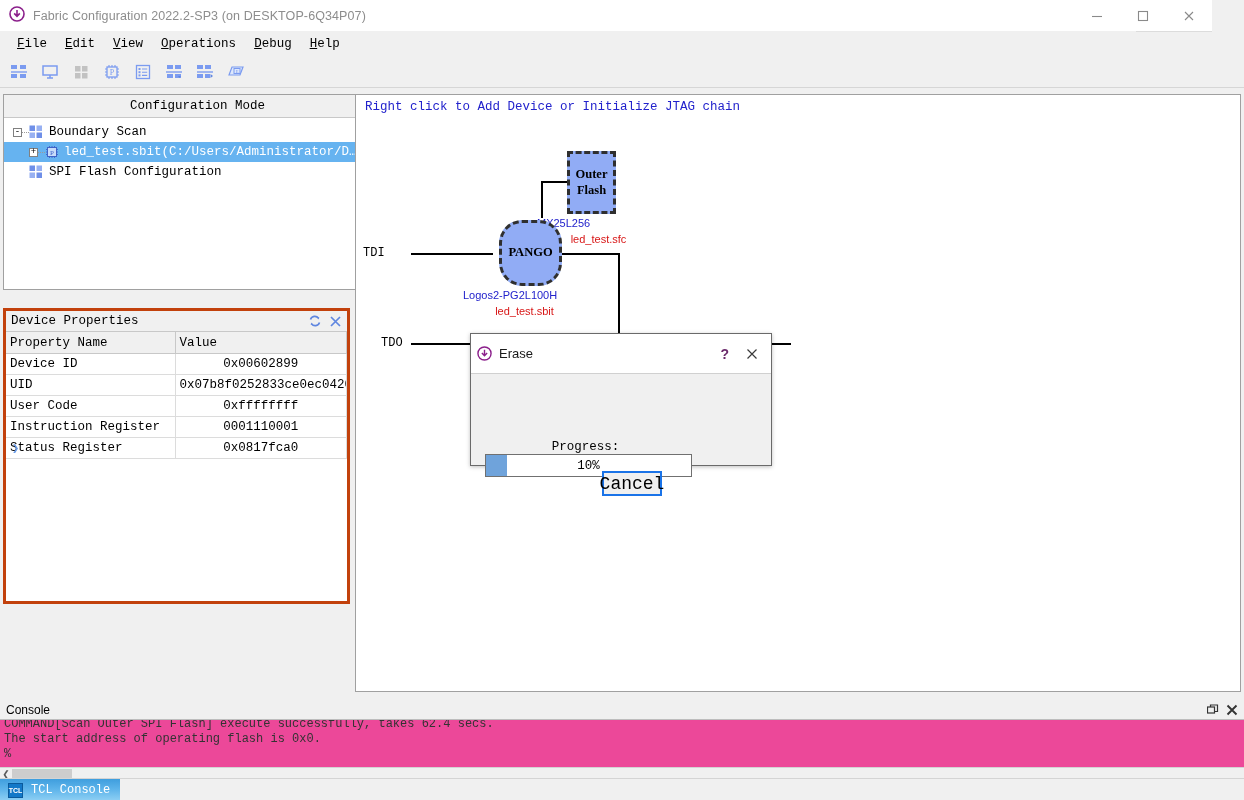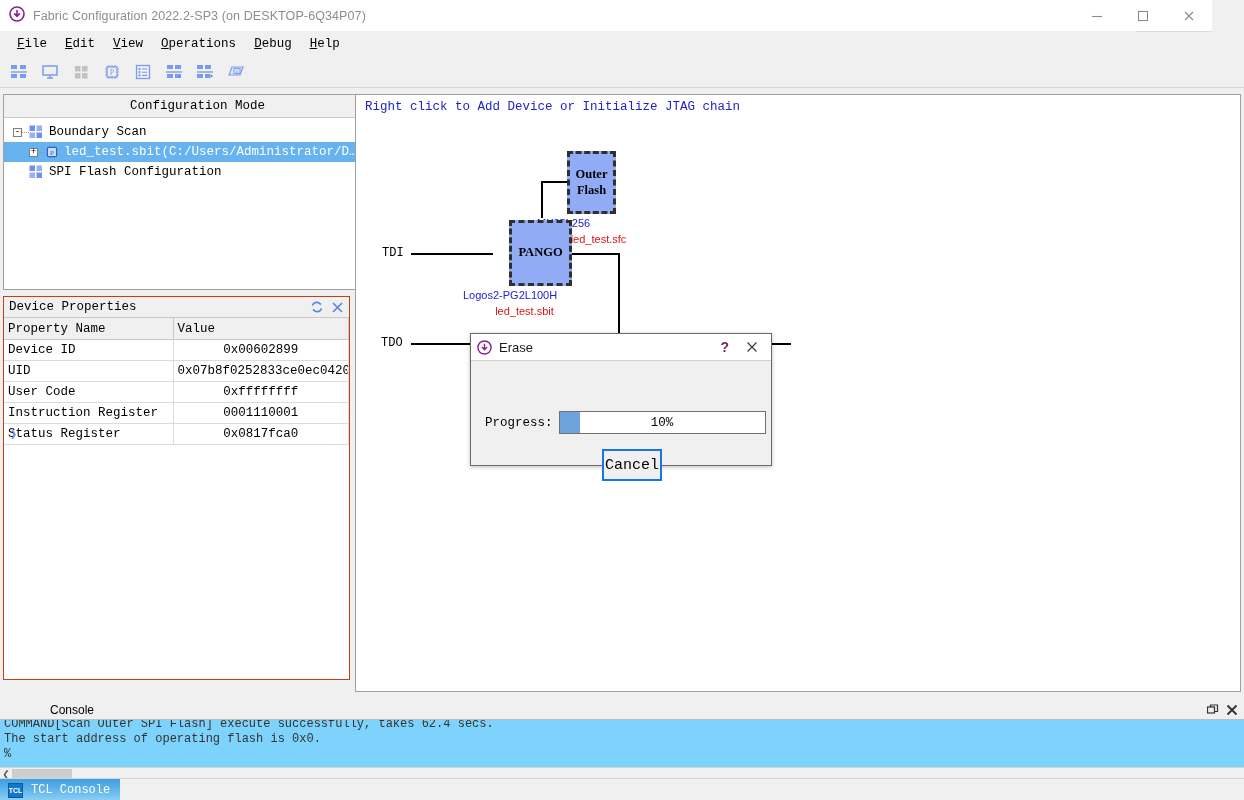--- a/index.html
+++ b/index.html
@@ -64,22 +64,22 @@
     font-size:9px;line-height:7px;color:#000;box-sizing:border-box;
     font-family:"Liberation Mono",monospace;
   }
   .tlabel{
     font-family:"Liberation Mono","DejaVu Sans Mono",monospace;font-size:12.5px;
     white-space:nowrap;overflow:hidden;
   }
 
   
   #devprops{
-    position:absolute;left:3px;top:296px;width:347px;height:384px;
-    background:#ffffff;border:1px solid #c2410c;box-sizing:border-box;
+    position:absolute;left:3px;top:308px;width:347px;height:296px;
+    background:#ffffff;border:3px solid #c2410c;box-sizing:border-box;
   }
   #dp-header{
     height:21px;background:#f0f0f0;border-bottom:1px solid #c8c8c8;
     display:flex;align-items:center;padding:0 5px;box-sizing:border-box;
   }
   #dp-title{font-family:"Liberation Mono","DejaVu Sans Mono",monospace;font-size:12.5px;}
   #dp-icons{margin-left:auto;display:flex;align-items:center;gap:7px;}
   table.props{border-collapse:collapse;width:100%;table-layout:fixed;}
   table.props th{
     background:#f0f0f0;font-weight:normal;text-align:left;
@@ -125,62 +125,61 @@
     position:absolute;font-family:"Liberation Mono","DejaVu Sans Mono",monospace;font-size:12px;color:#000;
   }
 
   
   #erase-dialog{
     position:absolute;left:470px;top:333px;width:302px;height:133px;
     background:#f0f0f0;border:1px solid #6a6a6a;box-sizing:border-box;
     box-shadow:0 1px 4px rgba(0,0,0,.25);
   }
   #erase-title{
-    height:27px;background:#ffffff;border-bottom:1px solid #d0d0d0;
+    height:40px;background:#ffffff;border-bottom:1px solid #d0d0d0;
     display:flex;align-items:center;padding:0 6px;box-sizing:border-box;
   }
   #erase-title-text{margin-left:7px;font-size:13px;color:#1a1a1a;}
   #erase-title-btns{margin-left:auto;display:flex;align-items:center;gap:16px;padding-right:6px;}
   #erase-help{font-size:14px;color:#6b2a6b;font-weight:bold;}
   #erase-body{position:relative;height:105px;}
-  #progress-row{position:absolute;left:14px;top:50px;display:flex;align-items:center;}
+  #progress-row{position:absolute;left:14px;top:66px;display:flex;align-items:center;flex-direction:column;}
   #progress-label{
     font-family:"Liberation Mono","DejaVu Sans Mono",monospace;font-size:12.5px;margin-right:6px;
   }
   #progress-bar{
     width:207px;height:23px;background:#ffffff;border:1px solid #707070;
     box-sizing:border-box;position:relative;overflow:hidden;
   }
   #progress-fill{position:absolute;left:0;top:0;bottom:0;background:#6fa3db;}
   #progress-text{
     position:absolute;left:0;right:0;top:0;bottom:0;display:flex;align-items:center;justify-content:center;
     font-family:"Liberation Mono","DejaVu Sans Mono",monospace;font-size:12.5px;color:#000;
   }
   #cancel-button{
-    position:absolute;left:131px;top:88px;width:60px;height:32px;
+    position:absolute;left:131px;top:97px;width:60px;height:25px;
     background:#f0f0f0;border:2px solid #1a73e8;box-sizing:border-box;
-    font-family:"Liberation Mono","DejaVu Sans Mono",monospace;font-size:15px;
+    font-family:"Liberation Mono","DejaVu Sans Mono",monospace;font-size:18px;
     display:flex;align-items:center;justify-content:center;cursor:default;
   }
 
   
   #console-panel{
     position:absolute;left:0;top:700px;width:1244px;height:100px;
     background:#f0f0f0;
   }
   #console-header{
     height:19px;display:flex;align-items:center;padding:0 6px;box-sizing:border-box;
     background:#f0f0f0;
-    margin-left:44px;
   }
   #console-title{font-family:"Liberation Sans",sans-serif;font-size:12px;color:#000;}
   #console-hdr-icons{margin-left:auto;display:flex;align-items:center;gap:7px;}
   #console-text{
     position:absolute;left:0;top:19px;width:1244px;height:48px;
-    background:#7dd3fc;border-top:1px solid #bdbdbd;overflow:hidden;
+    background:#ec4899;border-top:1px solid #bdbdbd;overflow:hidden;
   }
   .cline{
     font-family:"Liberation Mono","DejaVu Sans Mono",monospace;font-size:12px;color:#333;
     white-space:nowrap;padding-left:4px;height:15px;line-height:15px;
   }
   #console-scroll{
     position:absolute;left:0;top:67px;width:1244px;height:11px;background:#f0f0f0;
     border-top:1px solid #d4d4d4;display:flex;align-items:center;
   }
   #console-scroll .leftarrow{font-size:9px;color:#5a5a5a;width:12px;text-align:center;}
@@ -418,33 +417,33 @@
 <div id="canvas">
   <div id="canvas-hint">Right click to Add Device or Initialize JTAG chain</div>
 
   <div class="wire" style="left:55px;top:158px;width:82px;height:1.5px;"></div>
   <div class="wire" style="left:55px;top:248px;width:380px;height:1.5px;"></div>
   <div class="wire" style="left:185px;top:86px;width:57px;height:1.5px;"></div>
   <div class="wire" style="left:185px;top:86px;width:1.5px;height:37px;"></div>
   <div class="wire" style="left:200px;top:158px;width:63px;height:1.5px;"></div>
   <div class="wire" style="left:262px;top:158px;width:1.5px;height:92px;"></div>
 
-  <div class="portlabel" style="left:26px;top:151px;">TDI</div>
+  <div class="portlabel" style="left:7px;top:151px;">TDI</div>
   <div class="portlabel" style="left:25px;top:241px;">TDO</div>
 
   <div class="devbox" style="left: 211px; top: 56px; width: 49px; height: 63px; background: rgb(145, 172, 245);">
     <span>
       <span>Outer</span><br>
       <span>Flash</span>
     </span>
   </div>
   <div class="devcaption" style="left:181px;top:122px;width:123px;">MX25L256</div>
   <div class="devfile" style="left:181px;top:138px;width:123px;">led_test.sfc</div>
 
-  <div class="devbox" style="left: 153px; top: 125px; width: 63px; height: 66px; background: rgb(145, 172, 245);">
+  <div class="devbox" style="left: 143px; top: 125px; width: 63px; height: 66px; background: rgb(145, 172, 245); border-radius: 23px;">
     <span>PANGO</span>
   </div>
   <div class="devcaption" style="left:107px;top:194px;width:123px;">Logos2-PG2L100H</div>
   <div class="devfile" style="left:107px;top:210px;width:123px;">led_test.sbit</div>
 </div>
 
 <div id="erase-dialog">
   <div id="erase-title">
     <span style="display:flex;">
       <svg width="15" height="15" viewBox="0 0 16 16">

